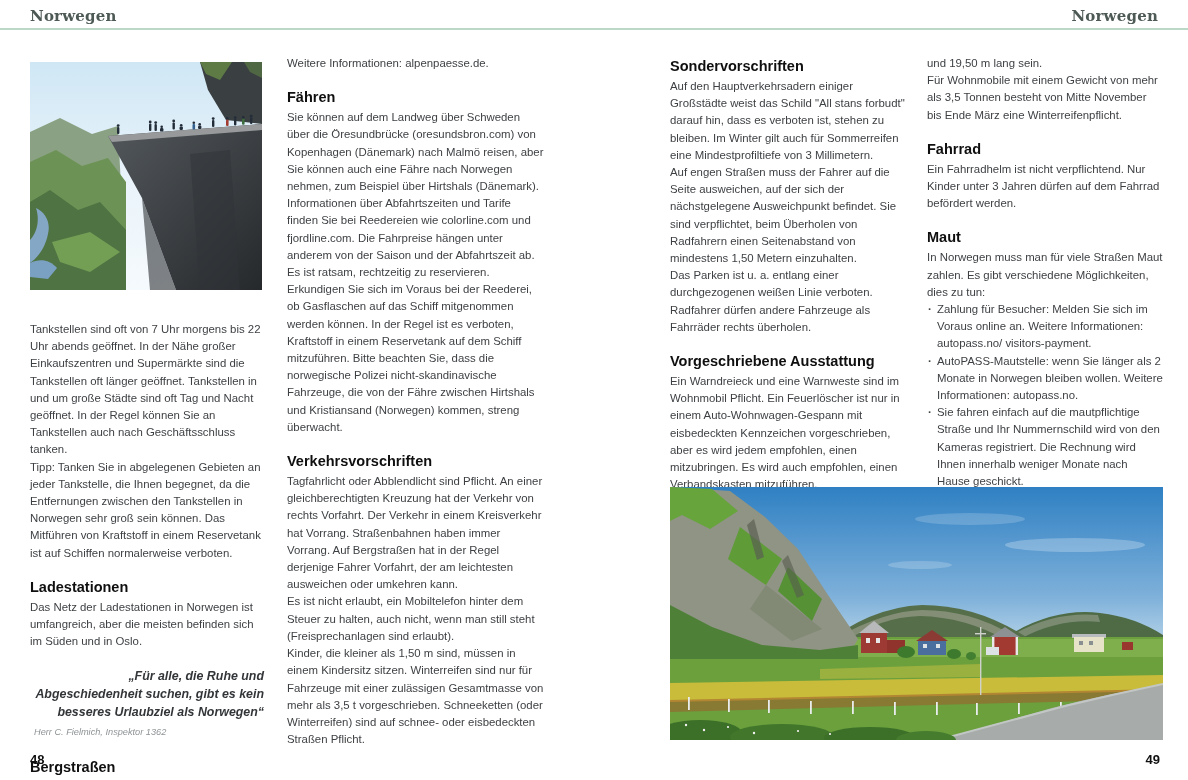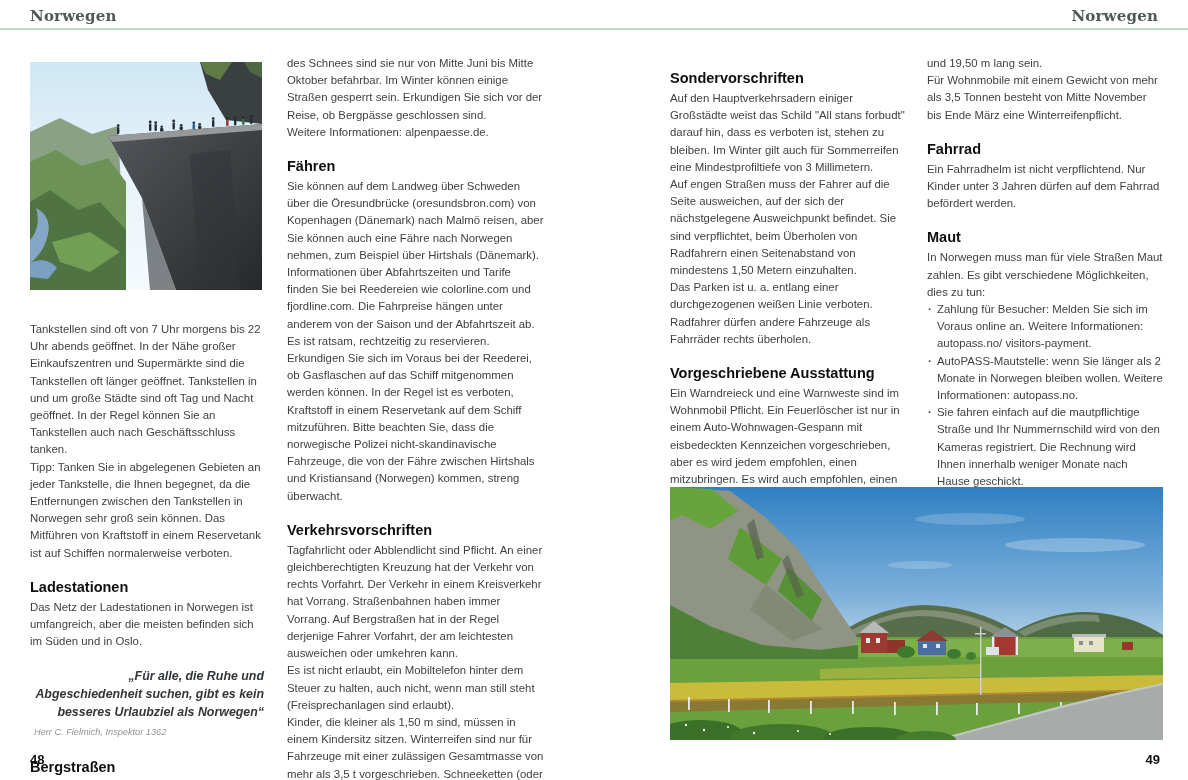--- a/index.html
+++ b/index.html
@@ -14,21 +14,21 @@
   }
   .header-title.left{left:30px;}
   .header-title.right{right:30px;}
   .header-rule{position:absolute;top:28px;left:0;width:1188px;height:2px;background:#bcd8c6;}
   .col{position:absolute;top:55px;font-size:11.4px;line-height:17.2px;}
   .col p{margin:0;}
   .col h3{font-size:14.5px;font-weight:700;color:#0f0f0f;margin:16px 0 3px 0;line-height:18px;}
   .col h3.mt0{margin-top:2px;}
   #col1{left:30px;width:238px;}
   #col2{left:287px;width:258px;}
-  #col3{left:670px;width:238px;margin-top:12px;}
+  #col3{left:670px;width:238px;}
   #col4{left:927px;width:236px;}
   .photo{margin:0;}
   .photo svg{display:block;}
   .photo-left{width:232px;height:228px;margin:7px 0 31px 0;}
   .photo-right{position:absolute;left:670px;top:487px;width:493px;height:253px;}
   .quote{margin:17px 4px 0 4px;}
   .quote p{
     text-align:right;font-weight:700;font-style:italic;font-size:12.4px;
     line-height:18px;color:#333639;
   }
@@ -118,21 +118,20 @@
     <p>Das Netz der Ladestationen in Norwegen ist umfangreich, aber die meisten befinden sich im Süden und in Oslo.</p>
     <blockquote class="quote">
       <p>„Für alle, die Ruhe und Abgeschiedenheit suchen, gibt es kein besseres Urlaubziel als Norwegen“</p>
       <cite>Herr C. Fielmich, Inspektor 1362</cite>
     </blockquote>
     <h3>Bergstraßen</h3>
     <p>Die Bergstraßen sind eng und kurvenreich und weisen manchmal steile Steigungen auf. Wegen</p>
   </div>
 
   <div class="col" id="col2">
-    <p>des Schnees sind sie nur von Mitte Juni bis Mitte Oktober befahrbar. Im Winter können einige Straßen gesperrt sein. Erkundigen Sie sich vor der Reise, ob Bergpässe geschlossen sind.</p>
     <p>Weitere Informationen: alpenpaesse.de.</p>
     <h3>Fähren</h3>
     <p>Sie können auf dem Landweg über Schweden über die Öresundbrücke (oresundsbron.com) von Kopenhagen (Dänemark) nach Malmö reisen, aber Sie können auch eine Fähre nach Norwegen nehmen, zum Beispiel über Hirtshals (Dänemark). Informationen über Abfahrtszeiten und Tarife finden Sie bei Reedereien wie colorline.com und fjordline.com. Die Fahrpreise hängen unter anderem von der Saison und der Abfahrtszeit ab. Es ist ratsam, rechtzeitig zu reservieren.</p>
     <p>Erkundigen Sie sich im Voraus bei der Reederei, ob Gasflaschen auf das Schiff mitgenommen werden können. In der Regel ist es verboten, Kraftstoff in einem Reservetank auf dem Schiff mitzuführen. Bitte beachten Sie, dass die norwegische Polizei nicht-skandinavische Fahrzeuge, die von der Fähre zwischen Hirtshals und Kristiansand (Norwegen) kommen, streng überwacht.</p>
     <h3>Verkehrsvorschriften</h3>
     <p>Tagfahrlicht oder Abblendlicht sind Pflicht. An einer gleichberechtigten Kreuzung hat der Verkehr von rechts Vorfahrt. Der Verkehr in einem Kreisverkehr hat Vorrang. Straßenbahnen haben immer Vorrang. Auf Bergstraßen hat in der Regel derjenige Fahrer Vorfahrt, der am leichtesten ausweichen oder umkehren kann.</p>
     <p>Es ist nicht erlaubt, ein Mobiltelefon hinter dem Steuer zu halten, auch nicht, wenn man still steht (Freisprechanlagen sind erlaubt).</p>
     <p>Kinder, die kleiner als 1,50 m sind, müssen in einem Kindersitz sitzen. Winterreifen sind nur für Fahrzeuge mit einer zulässigen Gesamtmasse von mehr als 3,5 t vorgeschrieben. Schneeketten (oder Winterreifen) sind auf schnee- oder eisbedeckten Straßen Pflicht.</p>
   </div>
 

